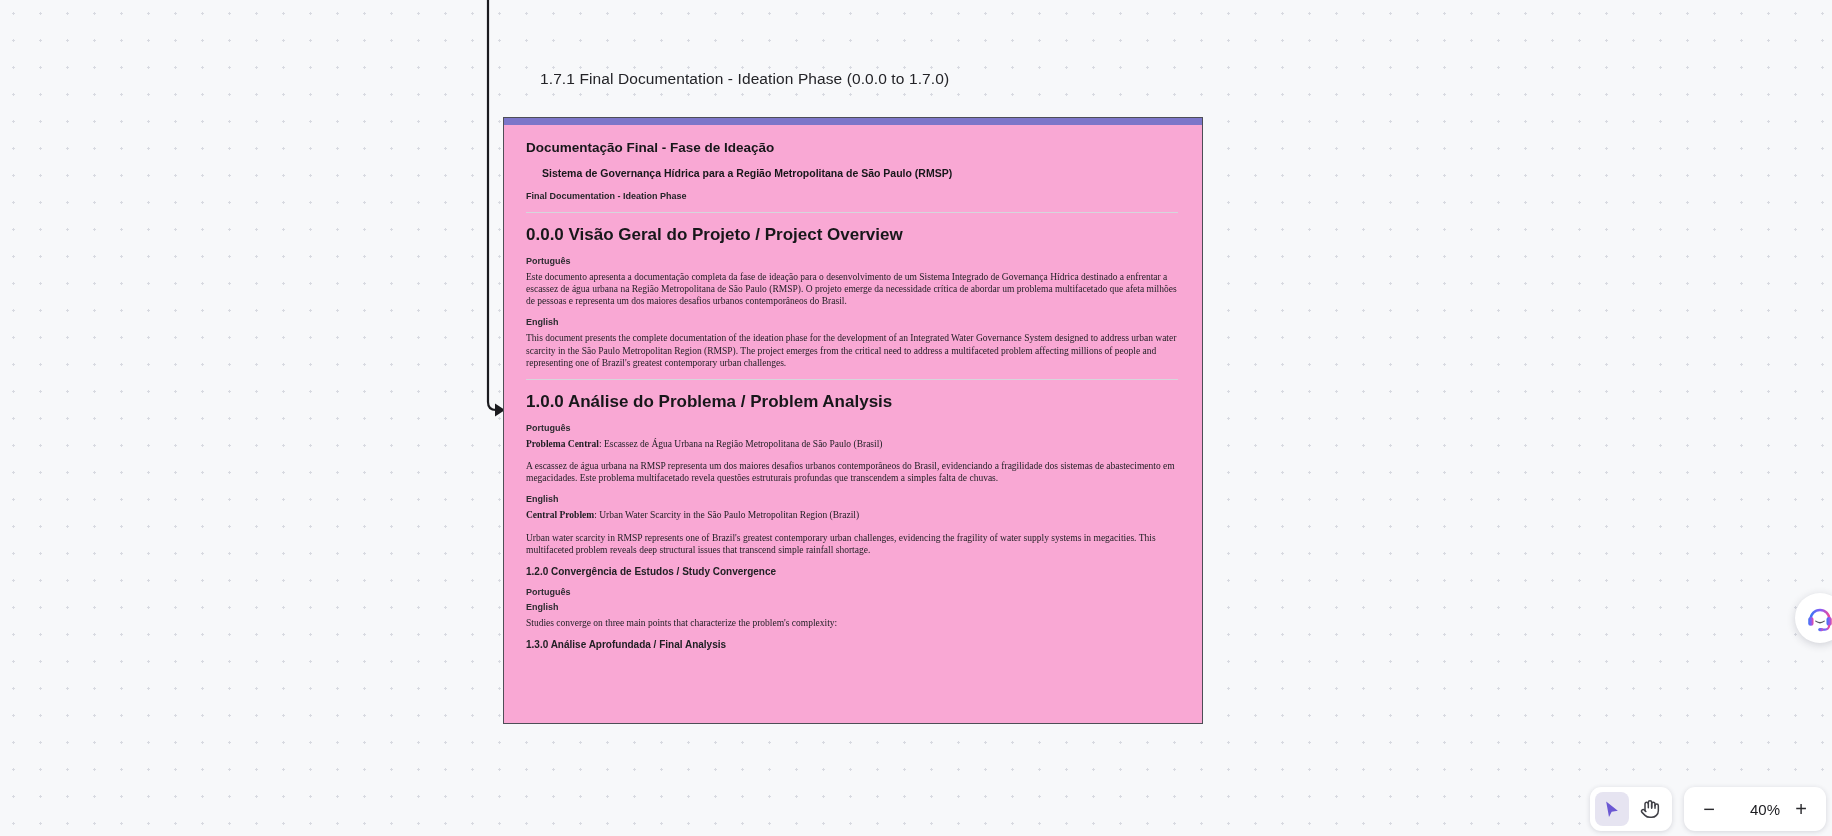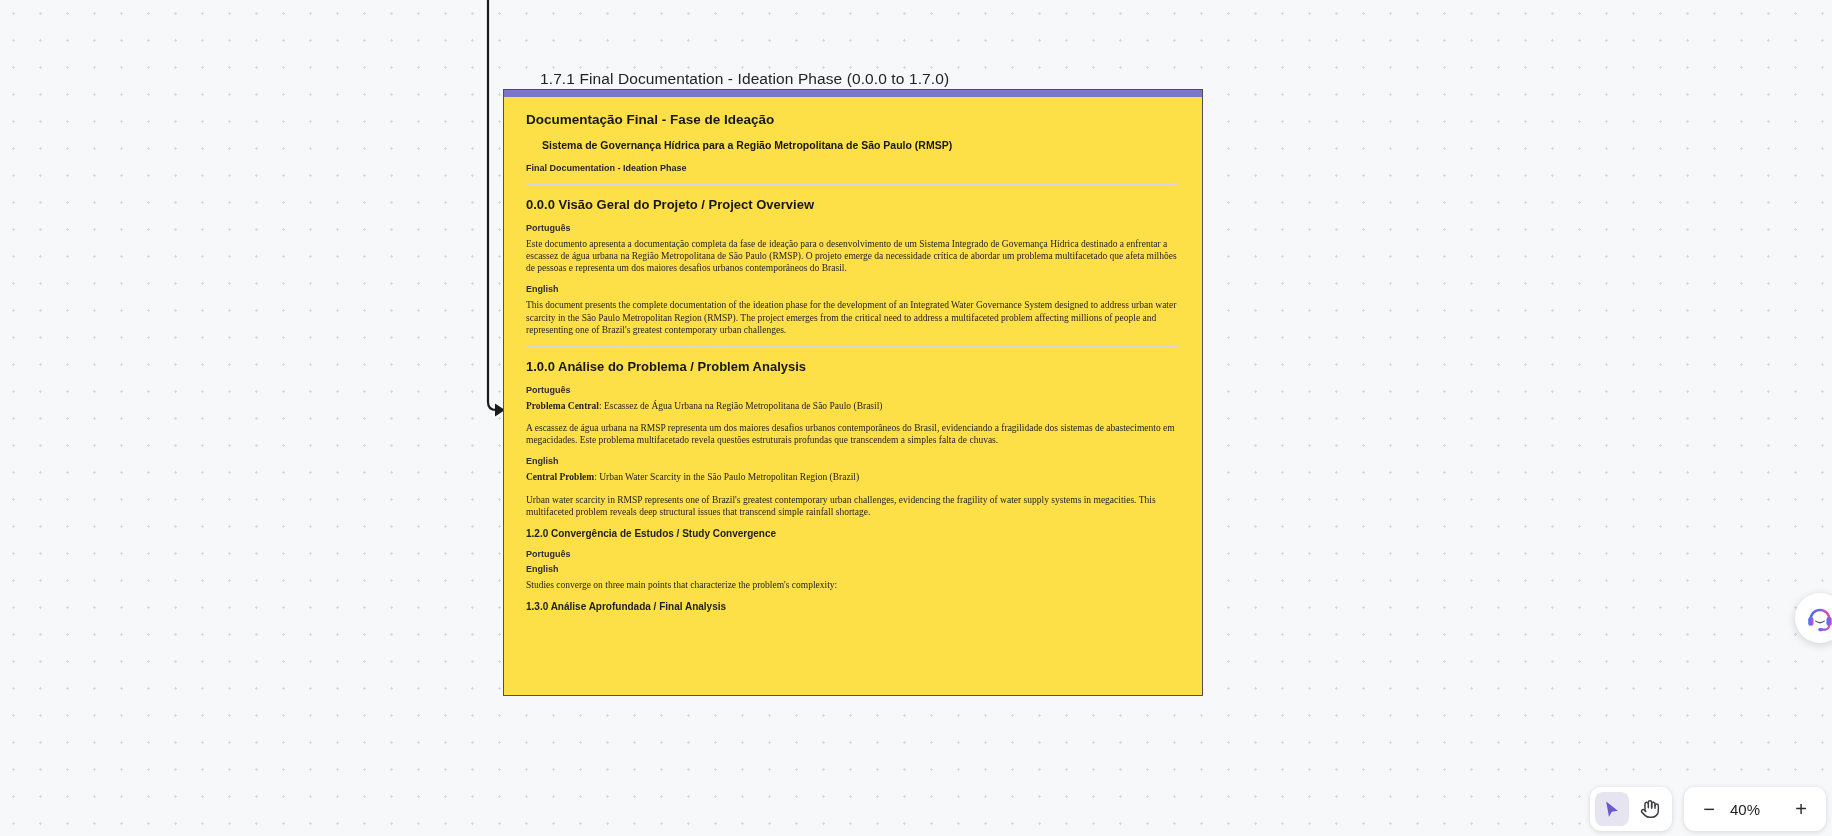--- a/index.html
+++ b/index.html
@@ -13,32 +13,32 @@
   }
   
   .connector-svg{position:absolute;left:0;top:0;width:1832px;height:836px;}
   
   .frame-title{
     position:absolute;left:504px;top:70px;width:600px;
     font-size:15.5px;font-weight:500;color:#232327;letter-spacing:.1px;margin-left:36px;
   }
   
   .card{
-    position:absolute;left:503px;top:89px;width:700px;height:607px;
-    background:#fde047;border:1.6px solid #4e4e57;box-sizing:border-box;
+    position:absolute;left:503px;top:117px;width:700px;height:607px;
+    background:#f9a8d4;border:1.6px solid #4e4e57;box-sizing:border-box;
     overflow:hidden;
   }
   .card-accent{height:7px;width:100%;}
   .card-body{padding:15px 24px 0 22px;}
   .doc-h1{font-size:13.5px;font-weight:700;margin:0 0 12px;color:#17171a;}
   .doc-sub-pt{font-size:10.5px;font-weight:700;margin:0 16px 12px;color:#17171a;}
   .doc-phase{font-size:9px;font-weight:700;margin:0 0 11px;color:#26262a;}
   .doc-sub-en{font-size:11px;font-weight:700;margin:0 0 12px;color:#17171a;}
   .divider{border:0;border-top:1px solid #d6d6dc;margin:2px 0 12px;height:0;}
-  .sec-h2{font-size:13px;font-weight:700;margin:0 0 11px;color:#17171a;}
+  .sec-h2{font-size:17px;font-weight:700;margin:0 0 11px;color:#17171a;}
   .sec-h3{font-size:10px;font-weight:700;margin:1px 0 10px;color:#202024;}
   .sec-label{font-size:9px;font-weight:700;margin:0 0 5px;color:#2c2c31;}
   .sec-p{
     font-family:"Liberation Serif","DejaVu Serif",serif;
     font-size:9.5px;line-height:1.28;margin:0 0 10px;color:#1d1d22;
   }
   .sec-p strong{font-weight:700;}
   
   .support-fab{
     position:absolute;left:1795px;top:593px;width:50px;height:50px;border-radius:50%;
@@ -56,21 +56,21 @@
     cursor:pointer;background:transparent;border:none;padding:0;
   }
   .tool-btn.active{background:#e6e4f1;}
   .zoom-group{padding:5px 8px;}
   .zoom-btn{
     width:34px;height:34px;display:flex;align-items:center;justify-content:center;
     font-size:20px;font-weight:400;color:#2a2a2e;background:transparent;border:none;cursor:pointer;
     font-family:"Liberation Sans",sans-serif;
   }
   .zoom-level{
-    min-width:50px;text-align:left;font-size:15px;font-weight:500;color:#1c1c20;cursor:pointer;
+    min-width:50px;text-align:right;font-size:15px;font-weight:500;color:#1c1c20;cursor:pointer;
   }
 </style>
 </head>
 <body>
 
 <svg class="connector-svg" aria-hidden="true">
   <path d="M488 0 V402 Q488 410 496 410 H497" stroke="#1b1b1f" stroke-width="2.2" fill="none"></path>
   <path d="M495 403.5 L505 410 L495 416.5 Z" fill="#1b1b1f"></path>
 </svg>
 

